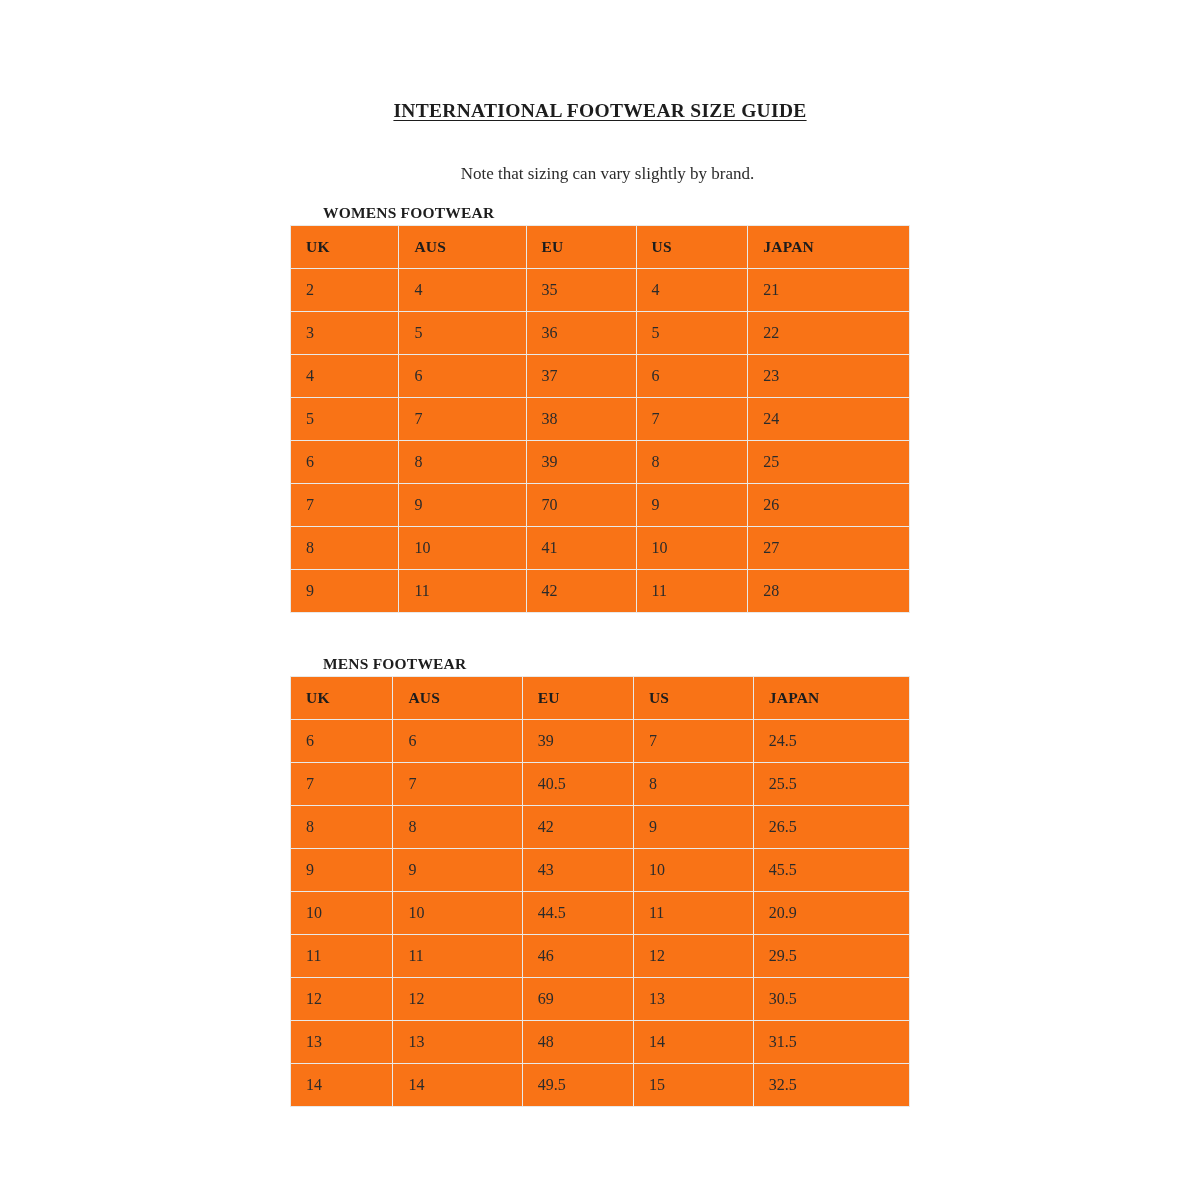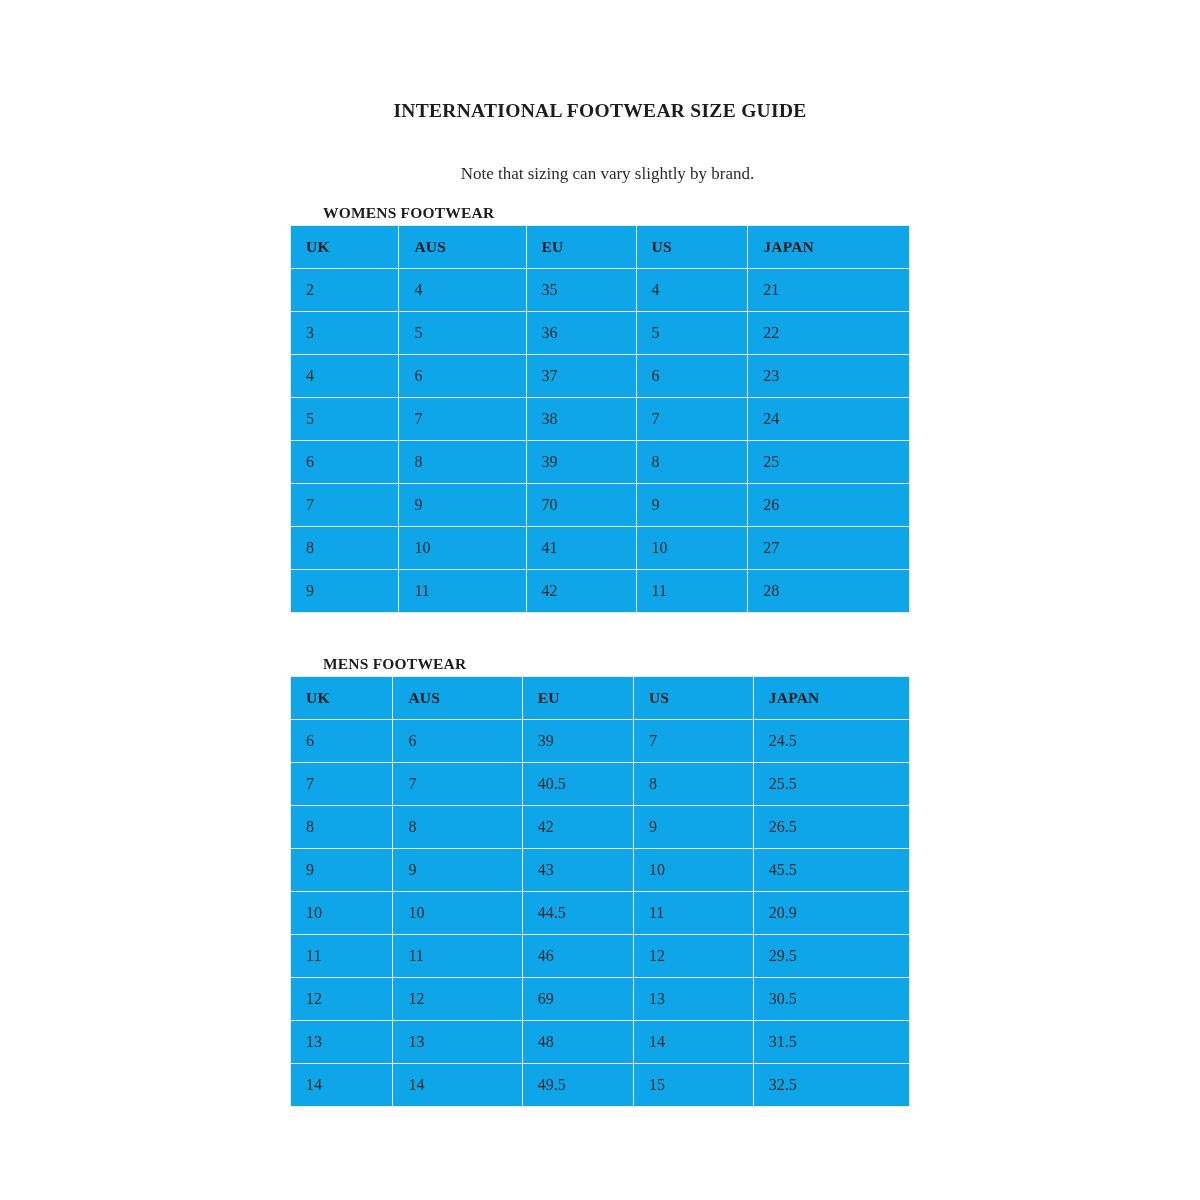--- a/index.html
+++ b/index.html
@@ -17,20 +17,21 @@
     width: 620px;
     margin-left: 290px;
   }
   .doc-title {
     margin: 100px 0 12px 0;
     font-size: 19.5px;
     font-weight: bold;
     letter-spacing: 0.3px;
     text-align: center;
     color: #1d1d1d;
+    text-decoration: underline;
     text-underline-offset: 3px;
   }
   .doc-note {
     margin: 42px 0 0 15px;
     font-size: 17px;
     color: #2b2b2b;
     text-align: center;
   }
   .section-heading {
     margin: 20px 0 0 33px;
@@ -42,21 +43,21 @@
   .table-wrap {
     margin-top: 3px;
   }
   #mens-section .section-heading {
     margin-top: 42px;
   }
   table.size-table {
     border-collapse: collapse;
     table-layout: fixed;
     width: 620px;
-    background: #0ea5e9;
+    background: #f97316;
     font-family: Liberation Serif, serif;
   }
   table.size-table th,
   table.size-table td {
     border: 1px solid #e9e9e7;
     height: 42px;
     padding: 0 0 0 15px;
     text-align: left;
     vertical-align: middle;
     font-size: 16px;

